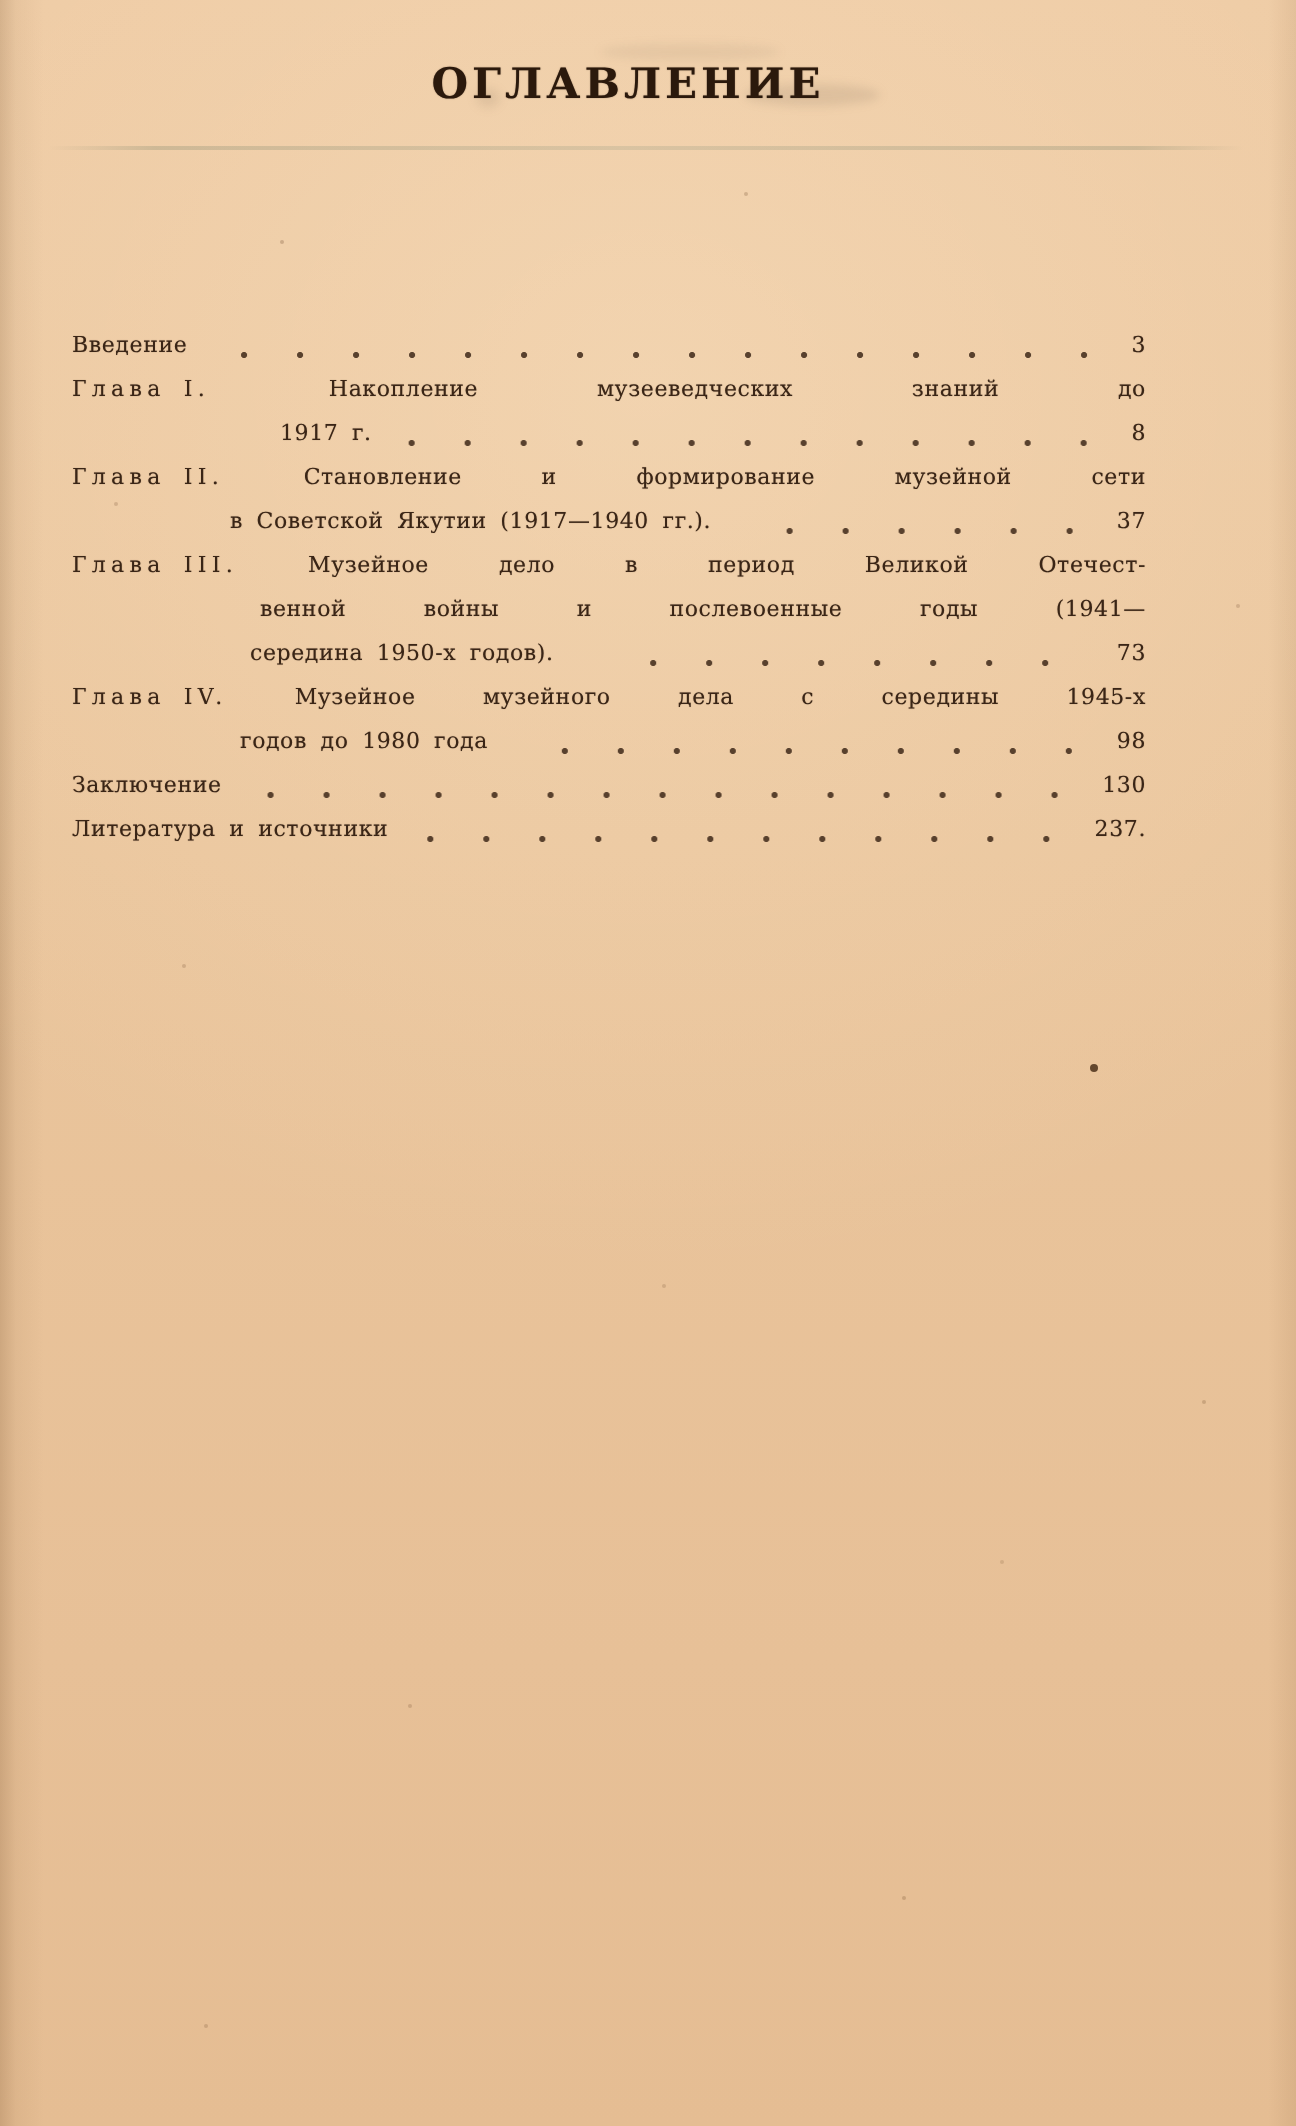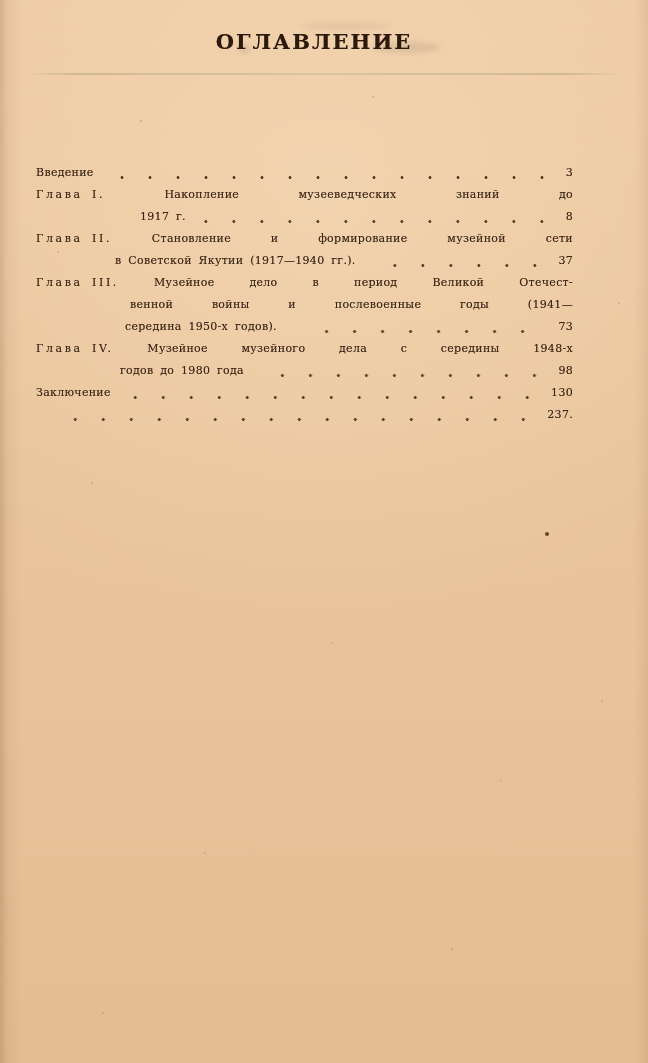--- a/index.html
+++ b/index.html
@@ -187,30 +187,31 @@
         <span class="dots"></span>
         <span class="page-num">73</span>
       </div>
       <div class="toc-line justify">
         <span class="chapter-label">Глава IV.</span>
         <span class="line-text">Музейное</span>
         <span class="line-text">музейного</span>
         <span class="line-text">дела</span>
         <span class="line-text">с</span>
         <span class="line-text">середины</span>
-        <span class="line-text">1948-х</span>
+        <span class="line-text">1945-х</span>
       </div>
       <div class="toc-line leader" style="padding-left: 84px;">
         <span class="line-text">годов до 1980 года</span>
         <span class="dots"></span>
         <span class="page-num">98</span>
       </div>
       <div class="toc-line leader">
         <span class="line-text">Заключение</span>
         <span class="dots"></span>
         <span class="page-num">130</span>
       </div>
       <div class="toc-line leader">
+        <span class="line-text">Литература и источники</span>
         <span class="dots"></span>
         <span class="page-num">237.</span>
       </div>
     </div>
 </div>
 
 </body></html>

